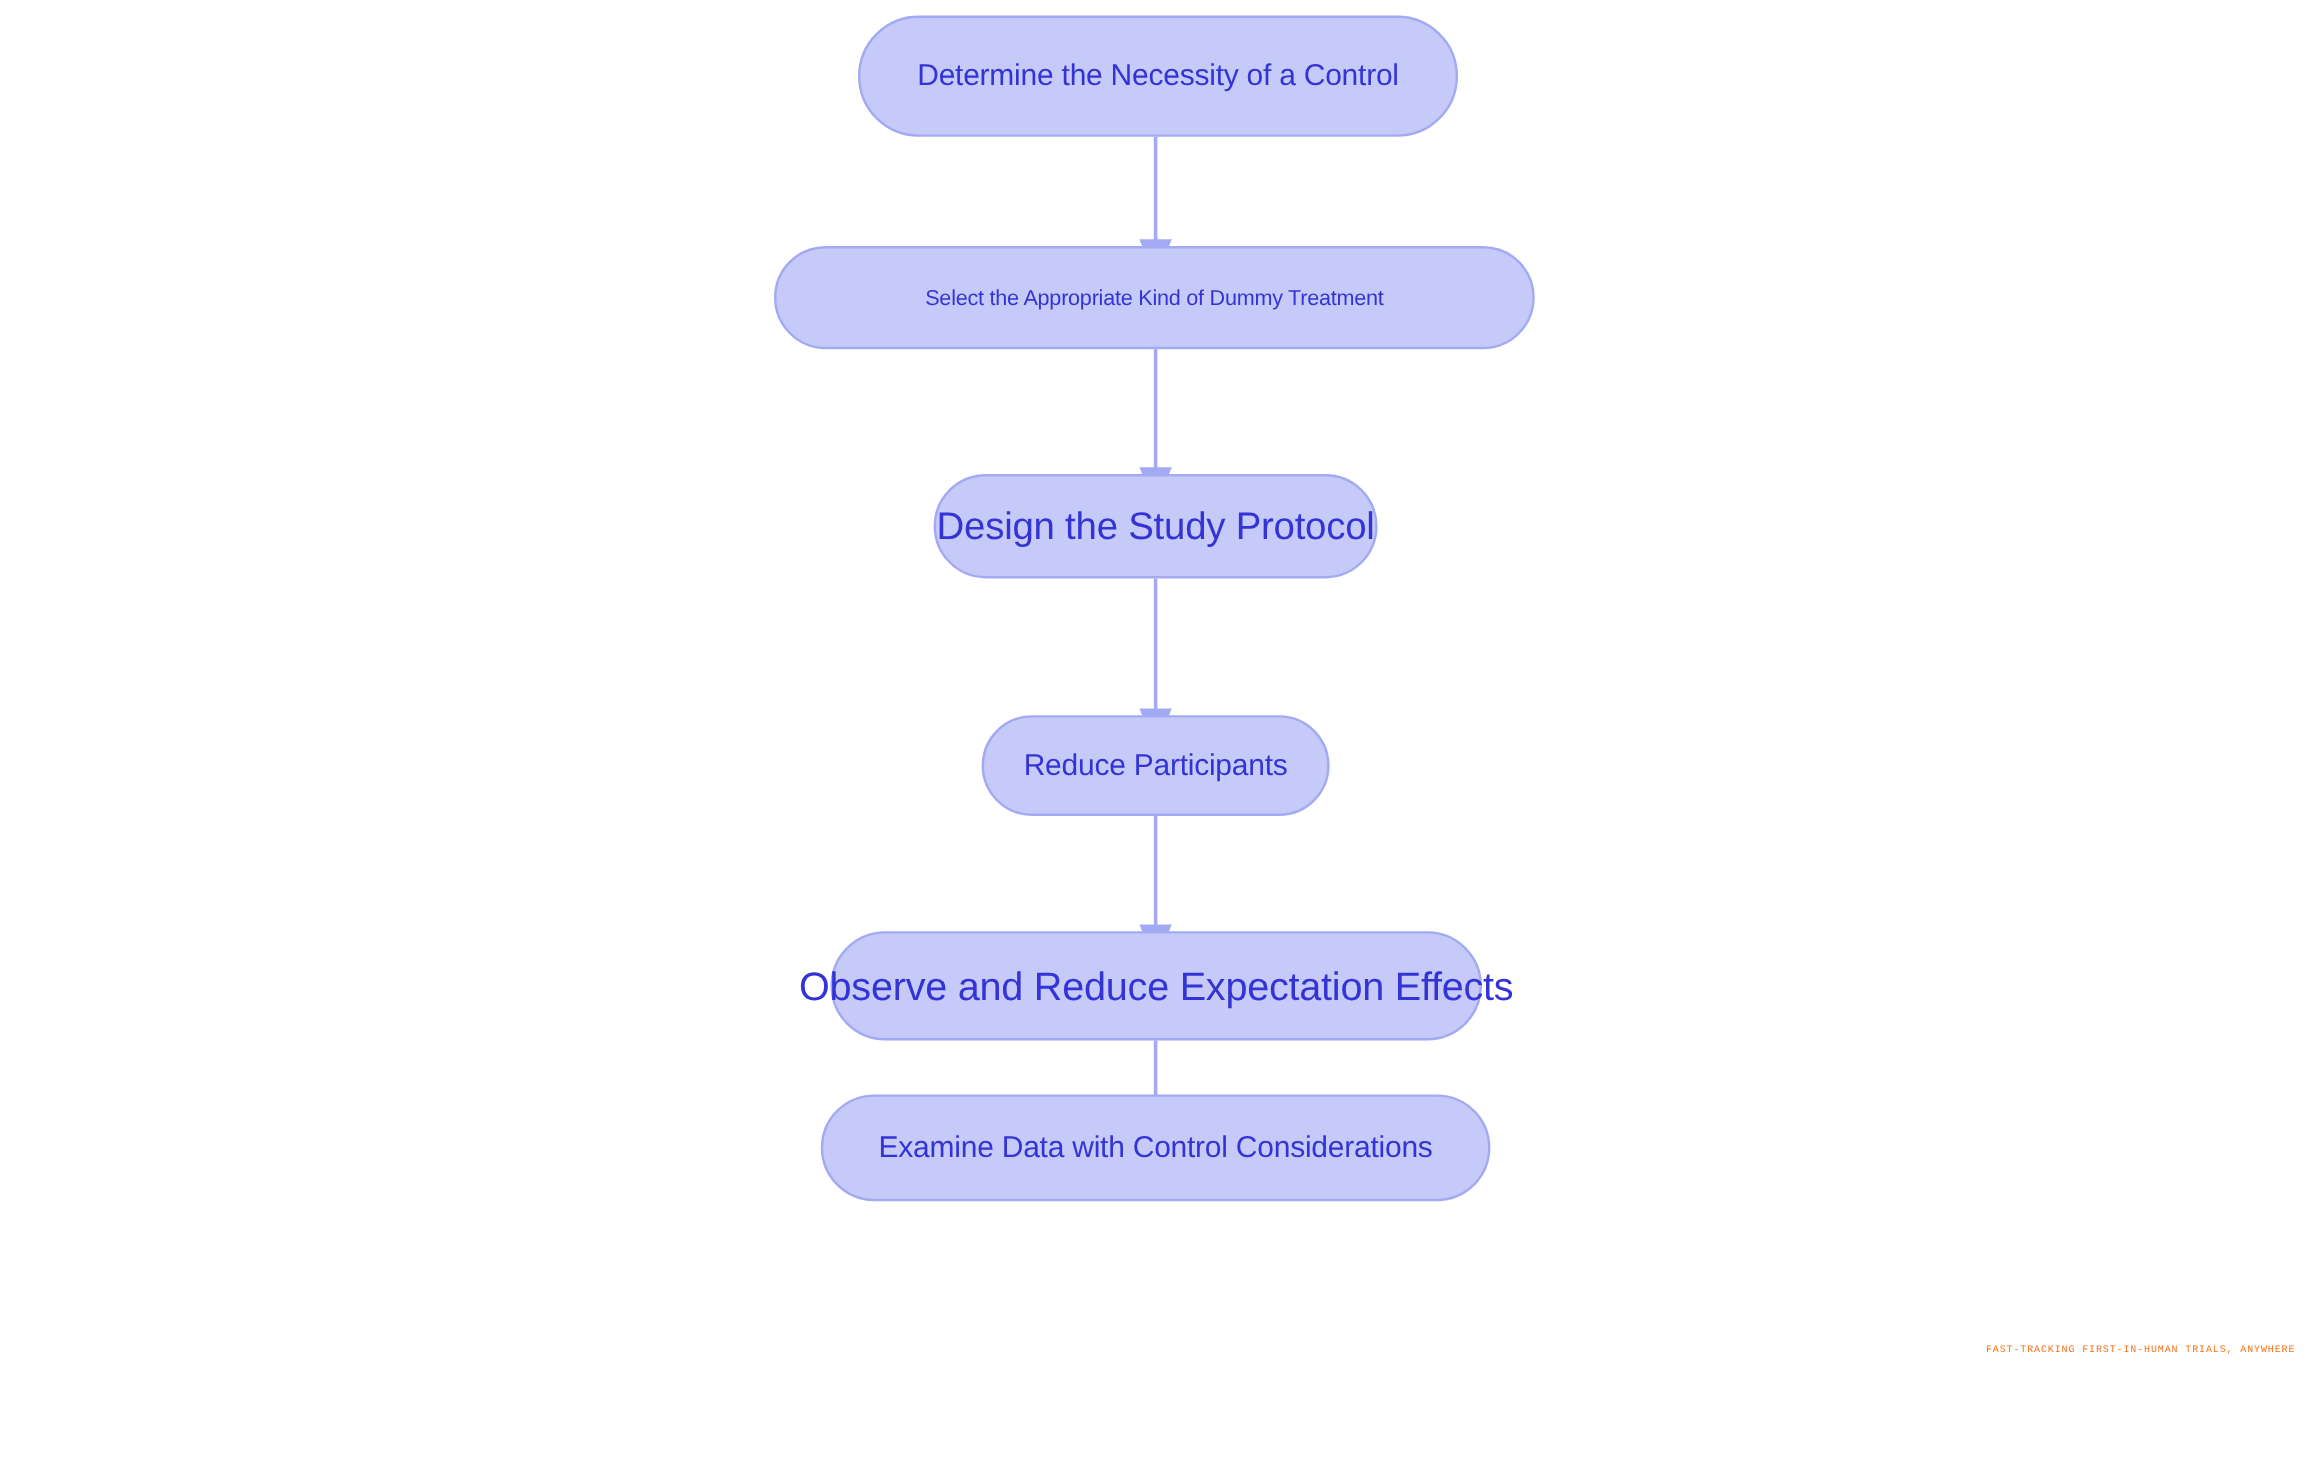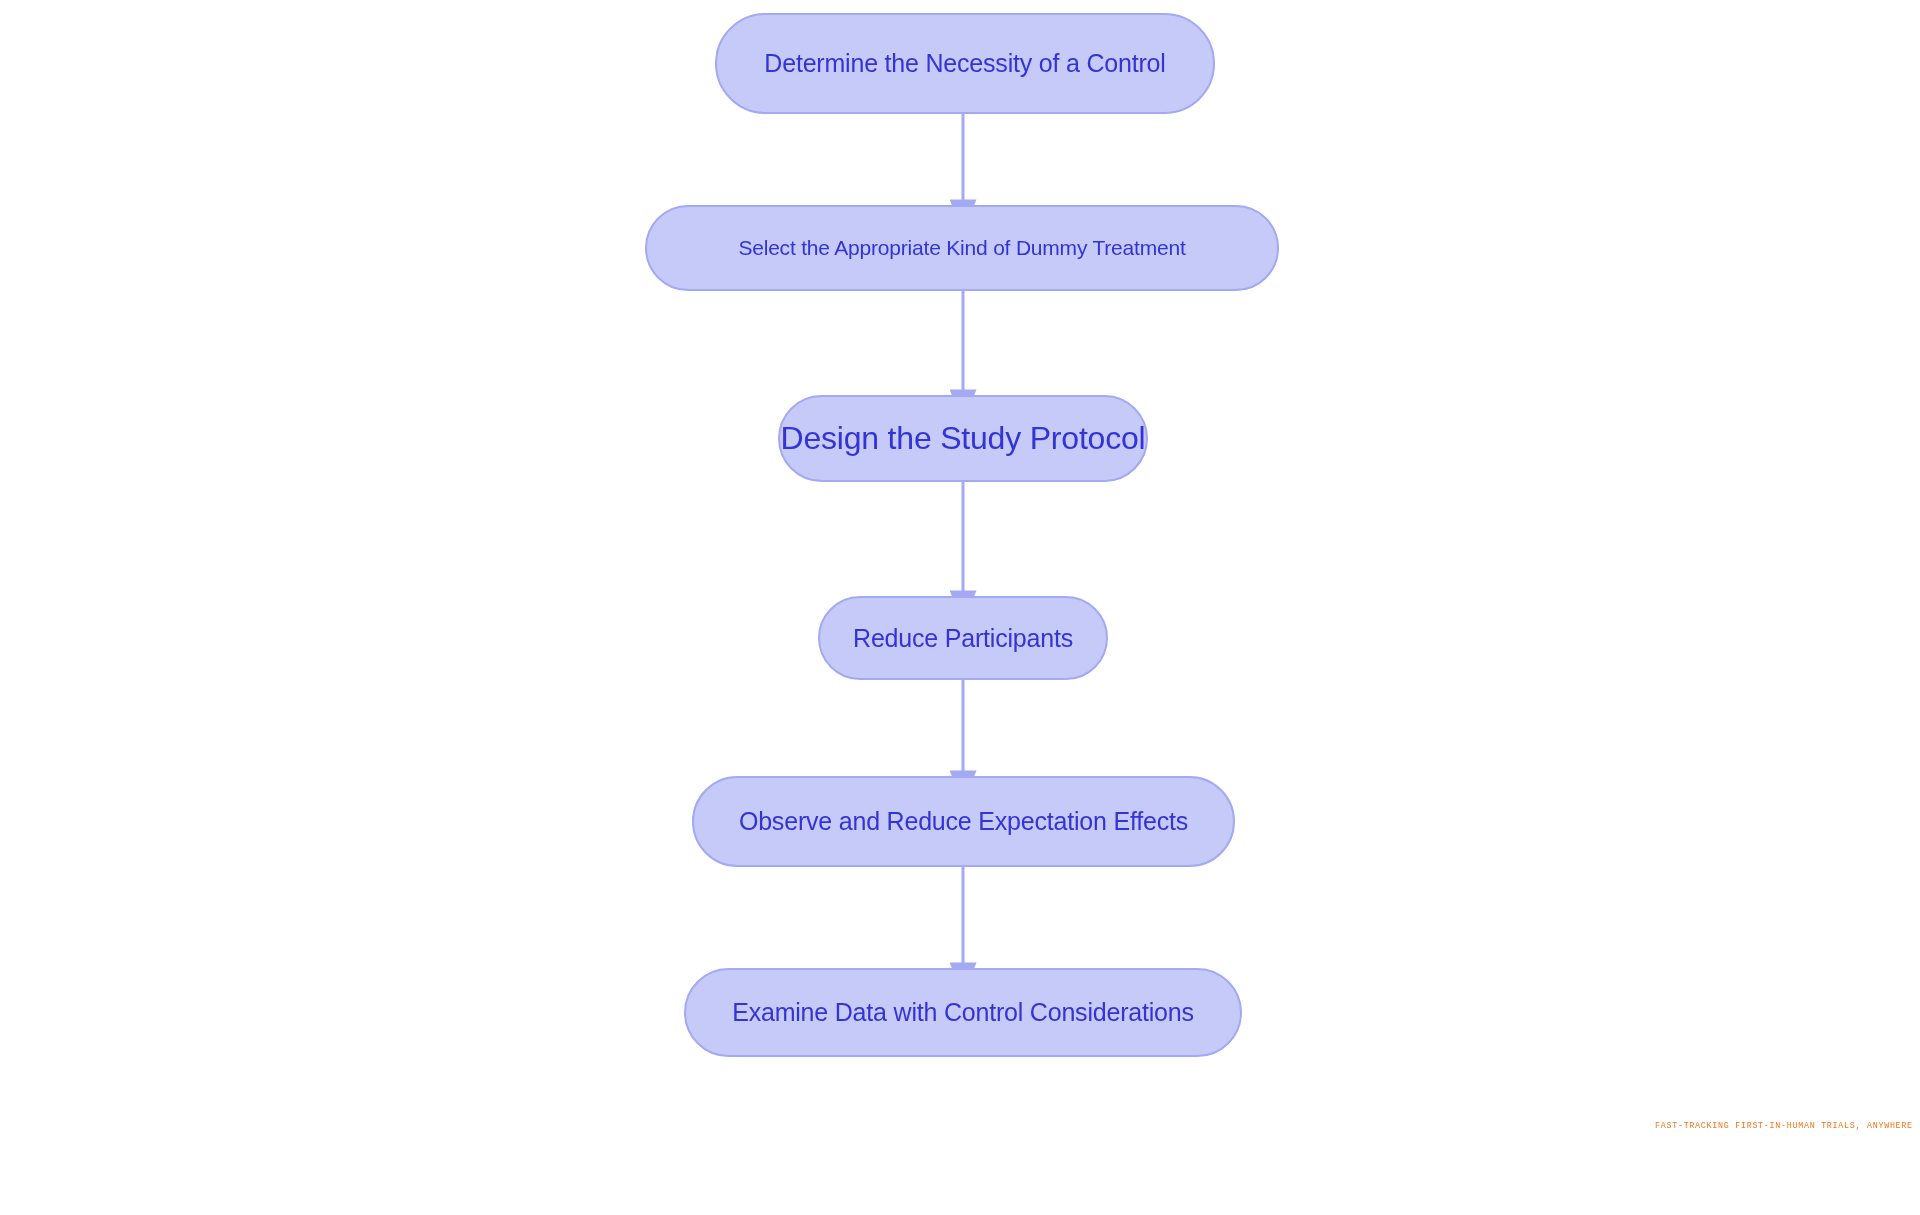--- a/index.html
+++ b/index.html
@@ -99,33 +99,33 @@
         <line x1="963" y1="482" x2="963" y2="594" stroke="#a3a9f2" stroke-width="3" marker-end="url(#arrowhead)"></line>
         <line x1="963" y1="680" x2="963" y2="774" stroke="#a3a9f2" stroke-width="3" marker-end="url(#arrowhead)"></line>
         <line x1="963" y1="867" x2="963" y2="966" stroke="#a3a9f2" stroke-width="3" marker-end="url(#arrowhead)"></line>
       </g>
   </svg>
 
   <div id="node-layer">
       <div class="flow-node" style="left: 715px; top: 13px; width: 500px; height: 101px; font-size: 25px; background: rgb(198, 202, 248); border-color: rgb(163, 169, 242); color: rgb(51, 51, 214);">
         <span>Determine the Necessity of a Control</span>
       </div>
-      <div class="flow-node" style="left: 645px; top: 205px; width: 634px; height: 86px; font-size: 21px; background: rgb(198, 202, 248); border-color: rgb(163, 169, 242); color: rgb(51, 51, 214);">
+      <div class="flow-node" style="left: 645px; top: 205px; width: 634px; height: 86px; font-size: 18px; background: rgb(198, 202, 248); border-color: rgb(163, 169, 242); color: rgb(51, 51, 214);">
         <span>Select the Appropriate Kind of Dummy Treatment</span>
       </div>
       <div class="flow-node" style="left: 778px; top: 395px; width: 370px; height: 87px; font-size: 32px; background: rgb(198, 202, 248); border-color: rgb(163, 169, 242); color: rgb(51, 51, 214);">
         <span>Design the Study Protocol</span>
       </div>
       <div class="flow-node" style="left: 818px; top: 596px; width: 290px; height: 84px; font-size: 25px; background: rgb(198, 202, 248); border-color: rgb(163, 169, 242); color: rgb(51, 51, 214);">
         <span>Reduce Participants</span>
       </div>
-      <div class="flow-node" style="left: 692px; top: 776px; width: 543px; height: 91px; font-size: 25px; background: rgb(198, 202, 248); border-color: rgb(163, 169, 242); color: rgb(51, 51, 214);">
+      <div class="flow-node" style="left: 692px; top: 776px; width: 543px; height: 91px; font-size: 33px; background: rgb(198, 202, 248); border-color: rgb(163, 169, 242); color: rgb(51, 51, 214);">
         <span>Observe and Reduce Expectation Effects</span>
       </div>
-      <div class="flow-node" style="left: 684px; top: 968px; width: 558px; height: 89px; font-size: 25px; background: rgb(198, 202, 248); border-color: rgb(163, 169, 242); color: rgb(51, 51, 214);">
+      <div class="flow-node" style="left: 684px; top: 912px; width: 558px; height: 89px; font-size: 25px; background: rgb(198, 202, 248); border-color: rgb(163, 169, 242); color: rgb(51, 51, 214);">
         <span>Examine Data with Control Considerations</span>
       </div>
     </div>
 
 </div>
 
 <div id="brand-logo">
   <div id="brand-tagline">FAST-TRACKING FIRST-IN-HUMAN TRIALS, ANYWHERE</div>
 </div>
 

